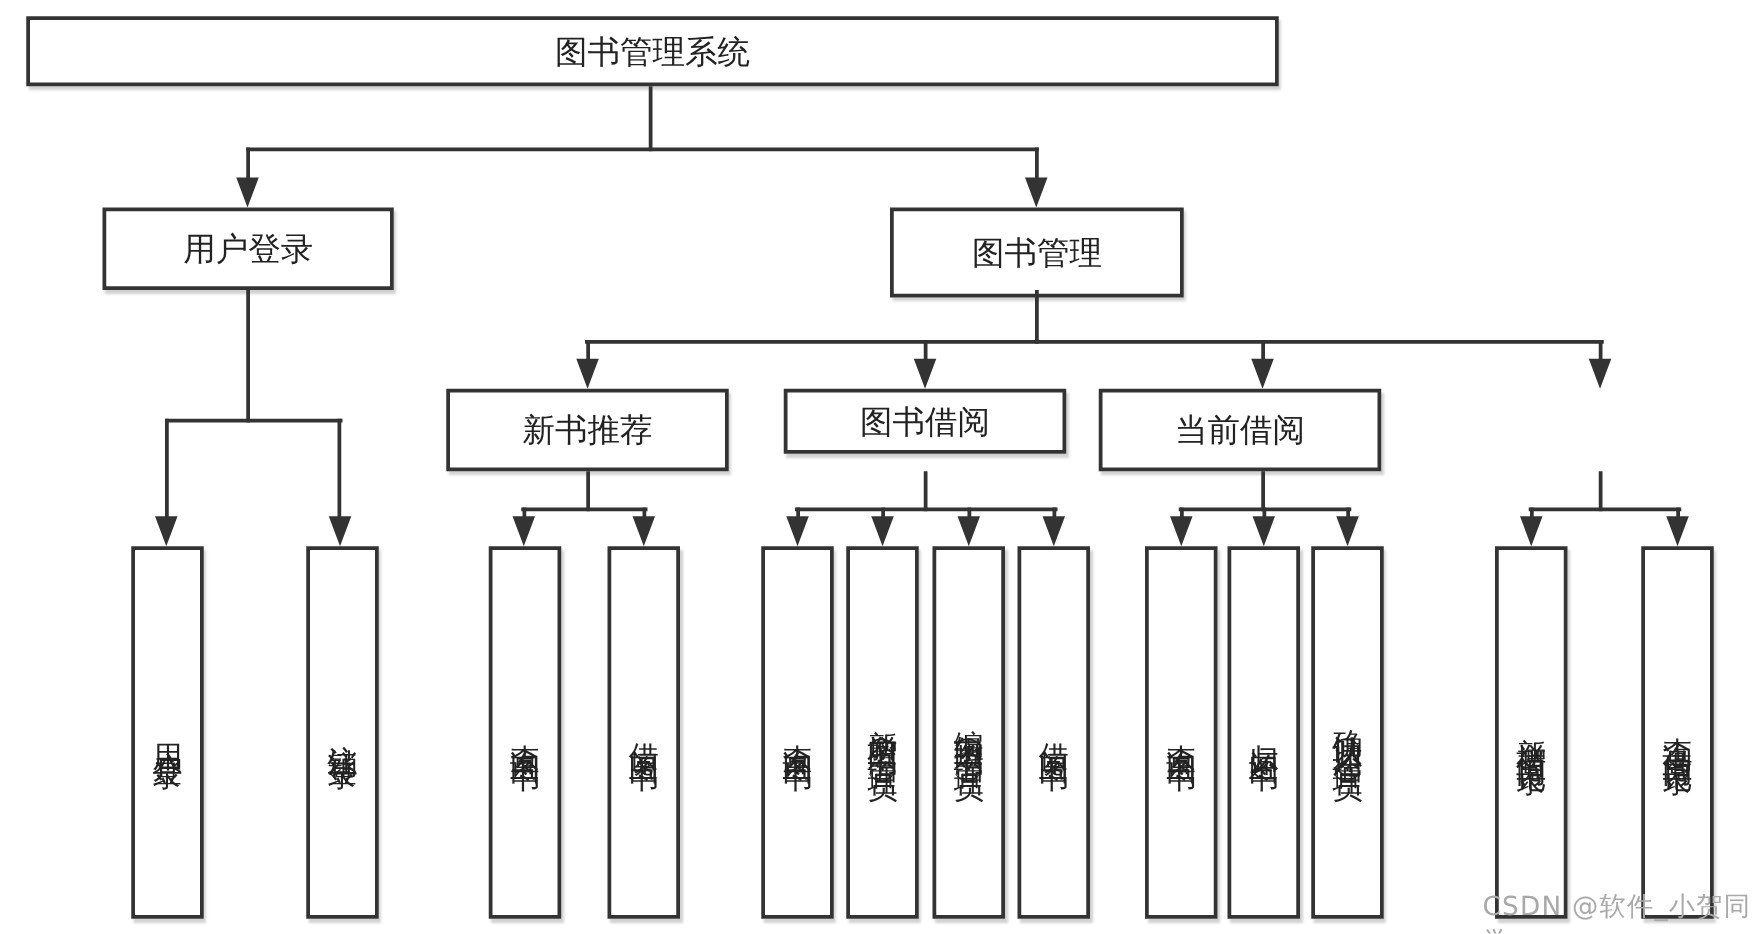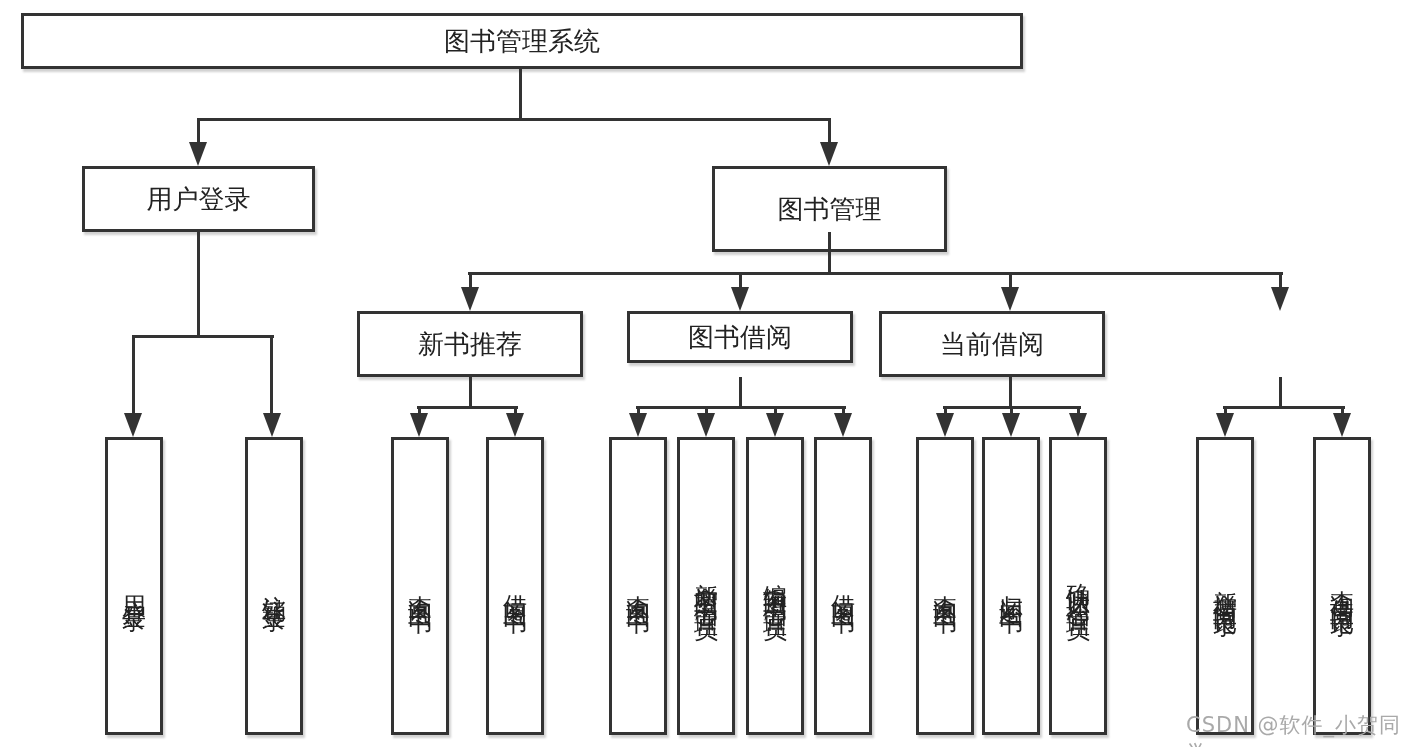--- a/index.html
+++ b/index.html
@@ -68,21 +68,21 @@
   <div class="box" style="left:21px; top:13px; width:1002px; height:56px;">图书管理系统</div>
 
   <div class="vl" style="left:519px; top:69px; height:52px;"></div>
   <div class="hl" style="left:197px; top:118px; width:634px;"></div>
   <div class="vl" style="left:197px; top:118px; height:28px;"></div>
   <div class="ah" style="left:189px; top:142px;"></div>
   <div class="vl" style="left:828px; top:118px; height:28px;"></div>
   <div class="ah" style="left:820px; top:142px;"></div>
 
   <div class="box" style="left:82px; top:166px; width:233px; height:66px;">用户登录</div>
-  <div class="box" style="left:712px; top:166px; width:235px; height:86px;">图书管理</div>
+  <div class="box" style="left:712px; top:166px; width:235px; height:72px;">图书管理</div>
 
   <div class="vl" style="left:197px; top:232px; height:106px;"></div>
   <div class="hl" style="left:132px; top:335px; width:142px;"></div>
   <div class="vl" style="left:132px; top:335px; height:80px;"></div>
   <div class="ah" style="left:124px; top:413px;"></div>
   <div class="vl" style="left:270px; top:335px; height:80px;"></div>
   <div class="ah" style="left:263px; top:413px;"></div>
 
   <div class="vl" style="left:828px; top:232px; height:43px;"></div>
   <div class="hl" style="left:468px; top:272px; width:815px;"></div>

